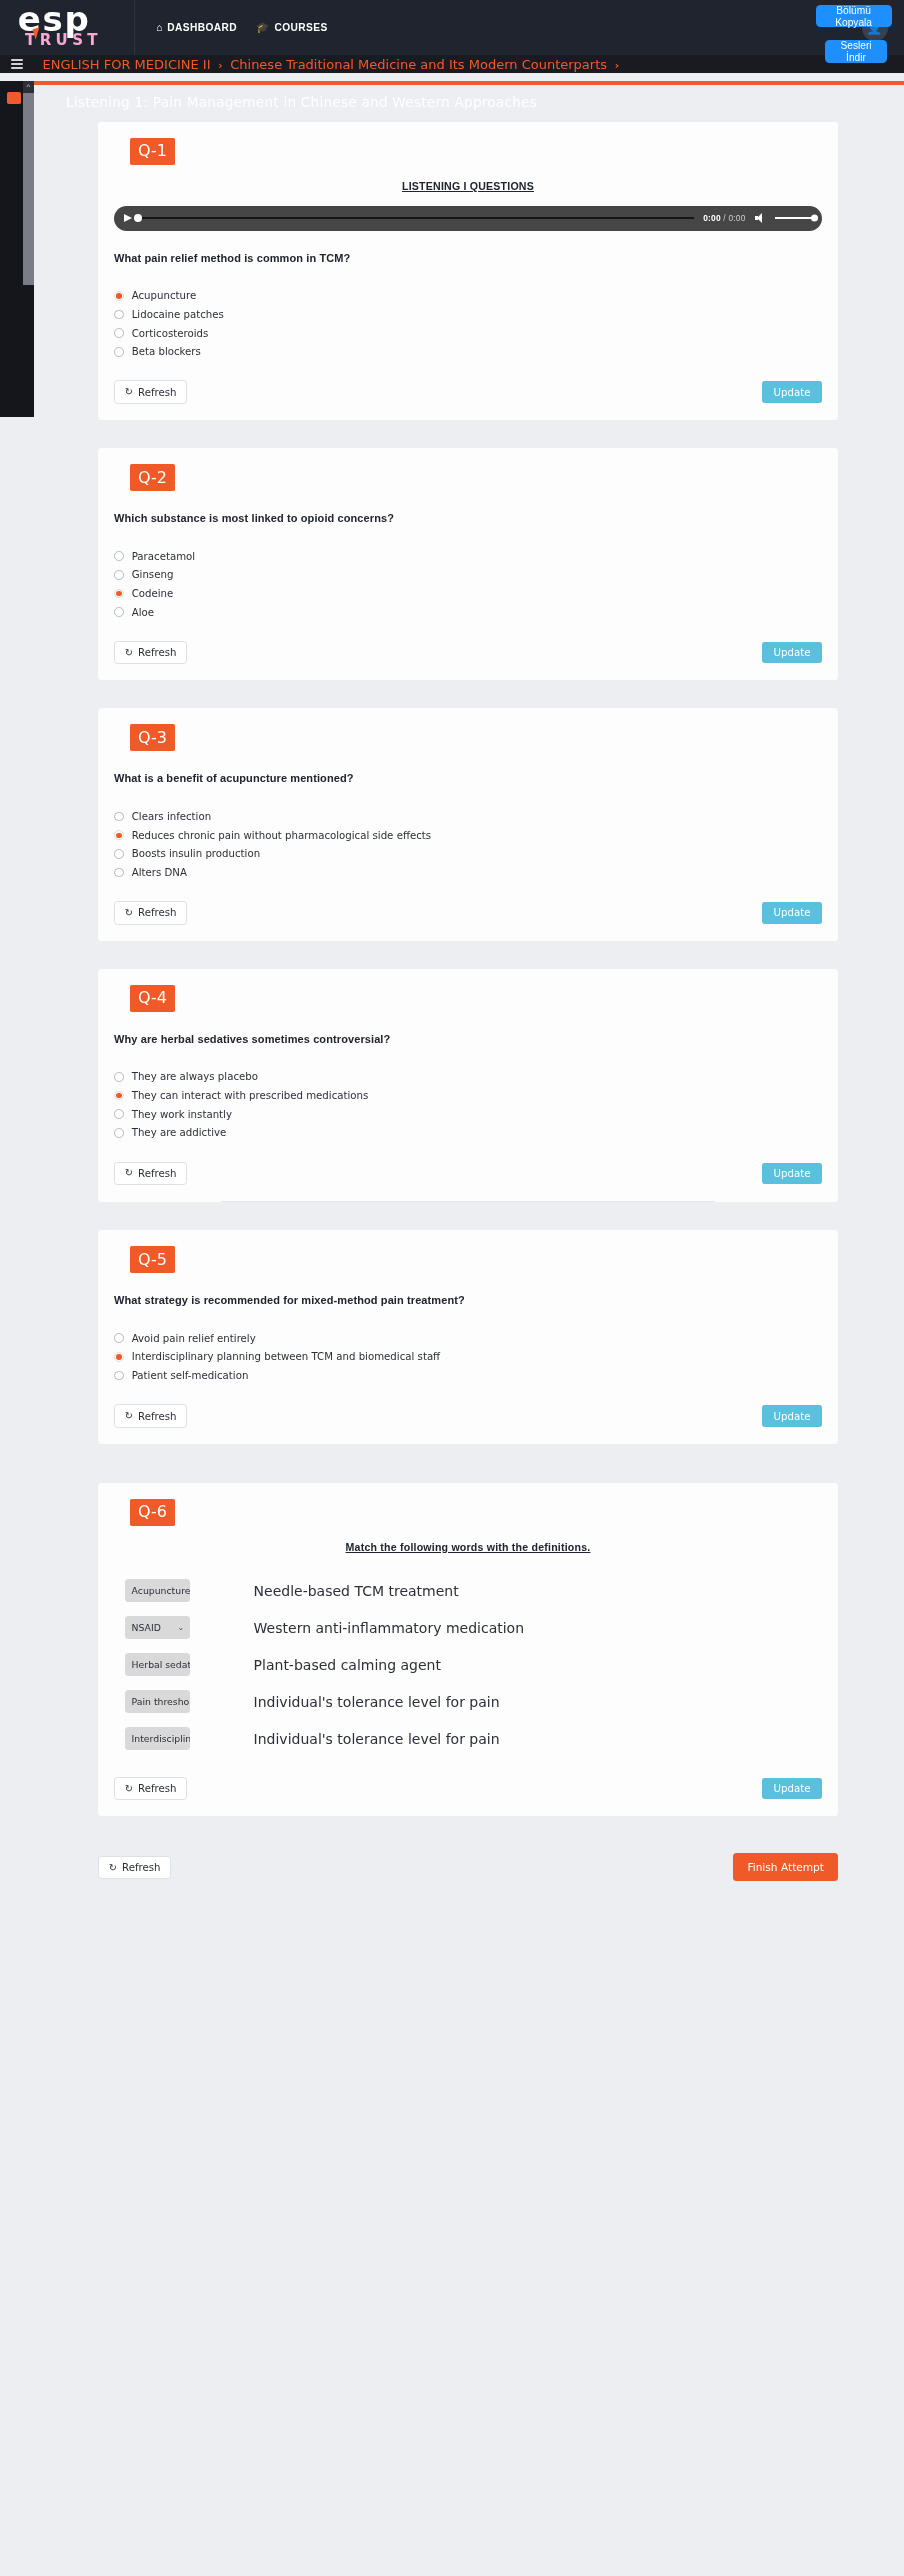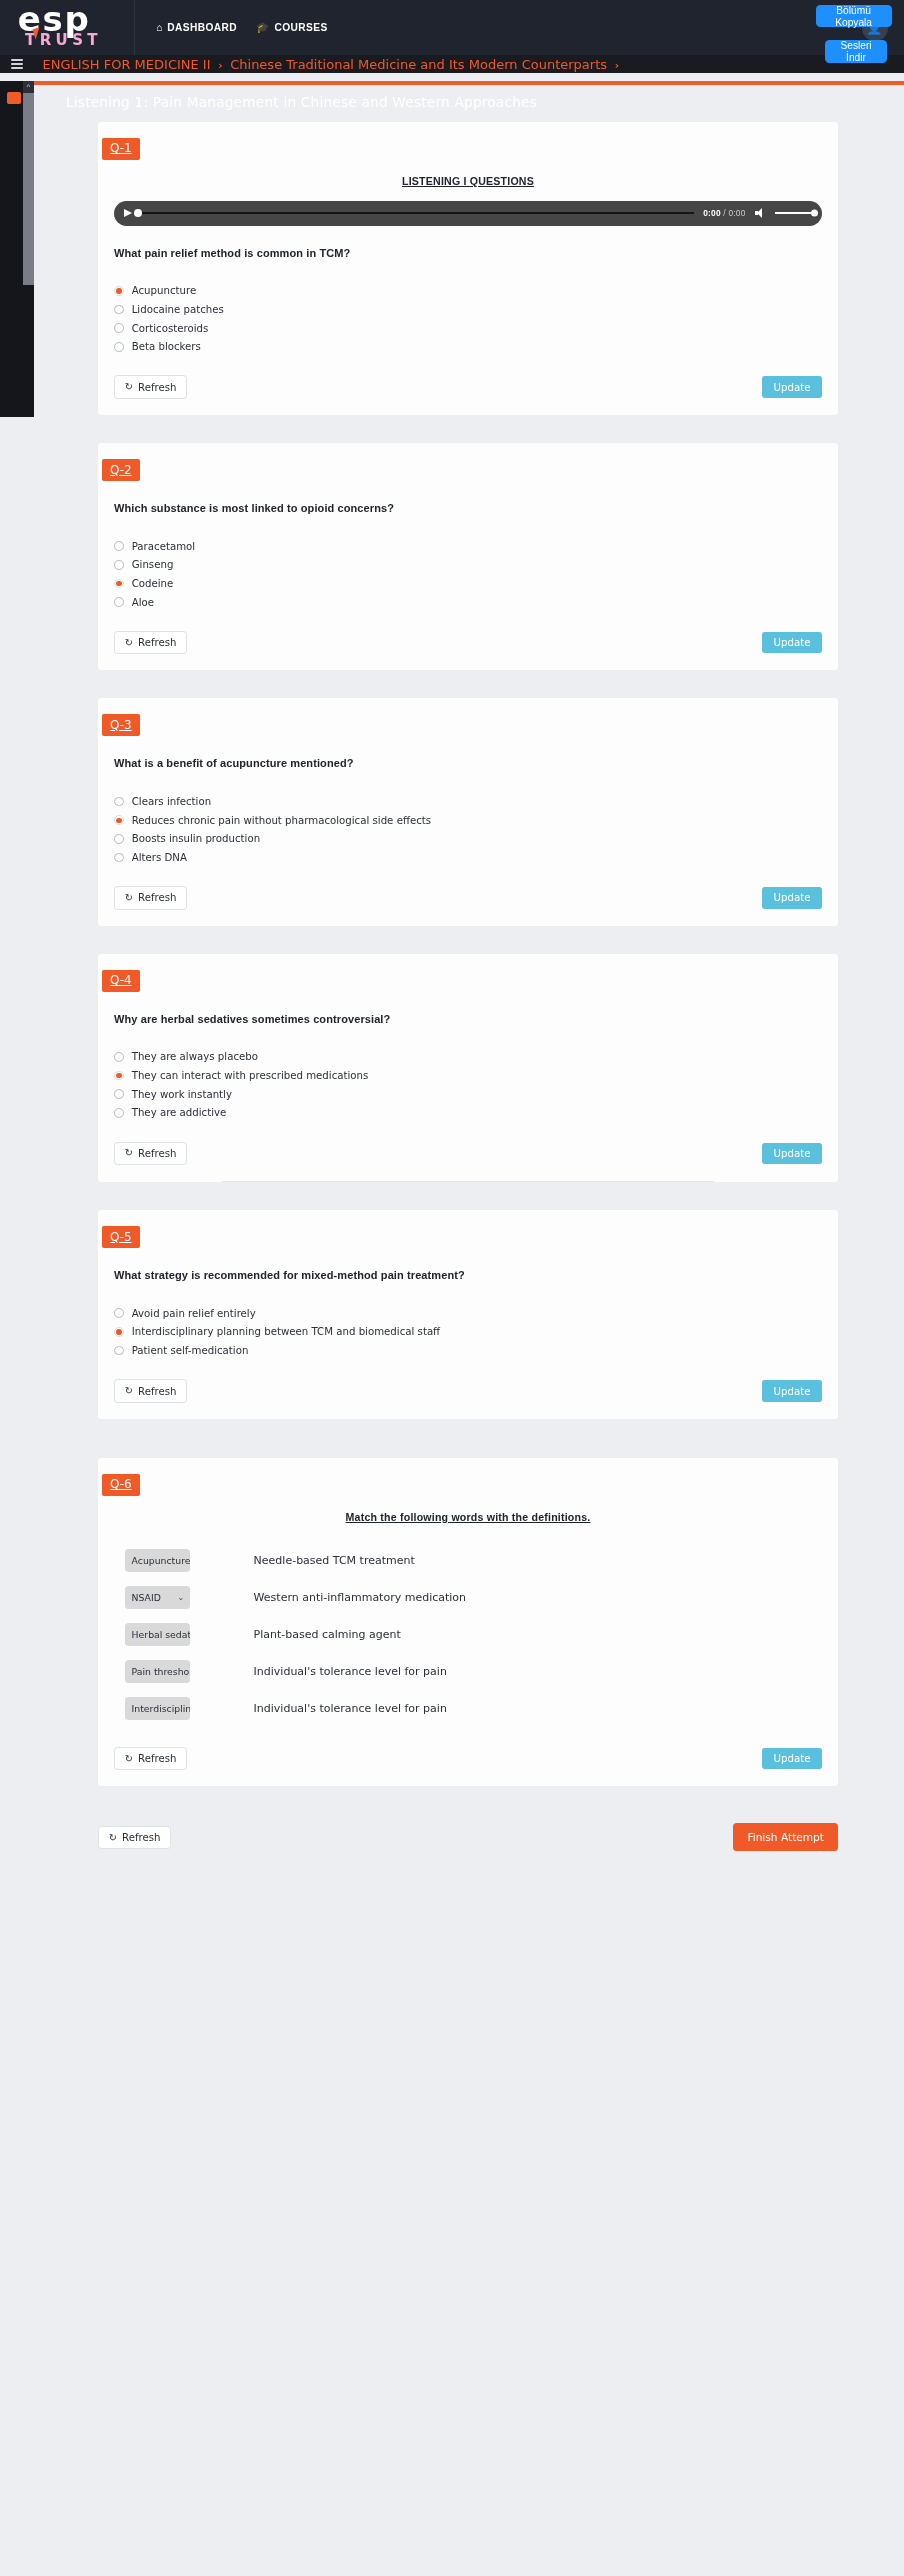--- a/index.html
+++ b/index.html
@@ -113,22 +113,22 @@
     letter-spacing: 0.2px;
   }
 
   
   .qcard {
     background: #fdfdfd; border-radius: 3.5px; margin: 0 67px 0 64px;
     position: relative; padding: 16px 0 0 0;
   }
   .qbadge {
     display: inline-block; background: #f05a28; color: #fff;
-    font-size: 12px; padding: 3.5px 8px 4.4px 8px; border-radius: 1.8px;
-    margin-left: 4px; font-family: "DejaVu Sans", sans-serif; text-decoration: underline;
+    font-size: 16px; padding: 3.5px 8px 4.4px 8px; border-radius: 1.8px;
+    margin-left: 32px; font-family: "DejaVu Sans", sans-serif;
   }
   .qheading {
     text-align: center; font-size: 10.6px; font-weight: bold;
     color: #20242e; margin: 15px 0 14px 0; letter-spacing: 0.2px; text-decoration: underline;
   }
 
   
   .audio {
     margin: 0 16px; height: 25px; background: #464646;
     border-radius: 12.4px; display: flex; align-items: center;
@@ -211,21 +211,21 @@
   .match-row { display: flex; align-items: center; height: 37px; }
   .match-select {
     width: 65px; height: 23px; background: #d9d9d9; border: none;
     border-radius: 3.5px; color: #2c2f38; font-size: 9.3px;
     padding: 0 5.3px 0 7px; display: flex; align-items: center;
     justify-content: space-between; cursor: pointer; margin-left: 10.6px;
     font-family: "DejaVu Sans", sans-serif; overflow: hidden; white-space: nowrap;
   }
   .sel-caret { font-size: 8px; color: #4a4e58; }
   .match-def {
-    font-size: 11px; color: #2c2f38; margin-left: 64px;
+    font-size: 14px; color: #2c2f38; margin-left: 64px;
     font-family: "DejaVu Sans", sans-serif;
   }
 
   
   .footer-bar {
     display: flex; align-items: center; justify-content: space-between;
     margin: 37px 67px 0 64px; padding-bottom: 35px;
   }
   .btn-finish {
     background: #f05a28; border: none; border-radius: 3.5px; color: #ffffff;

